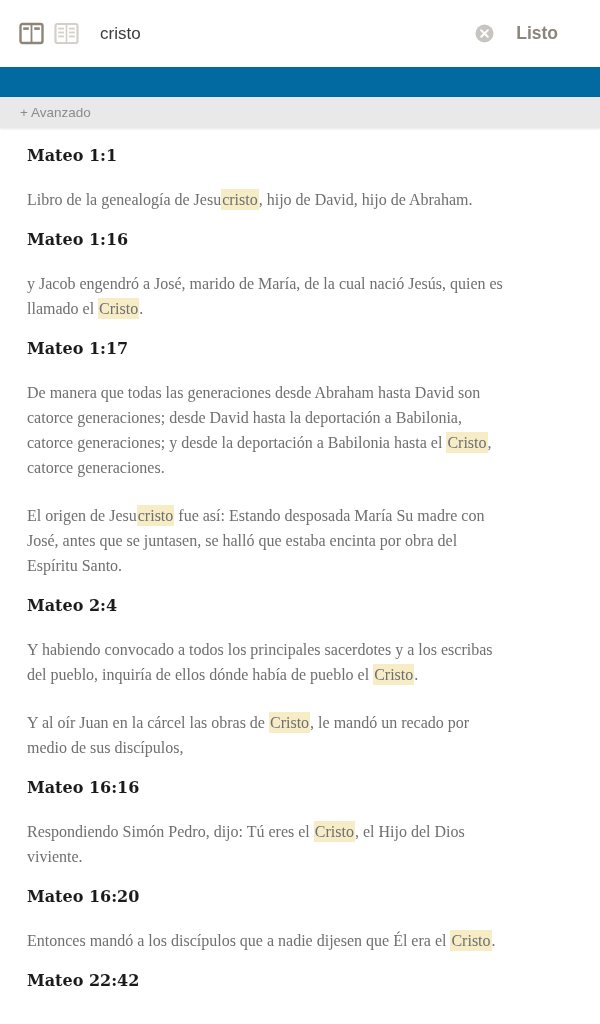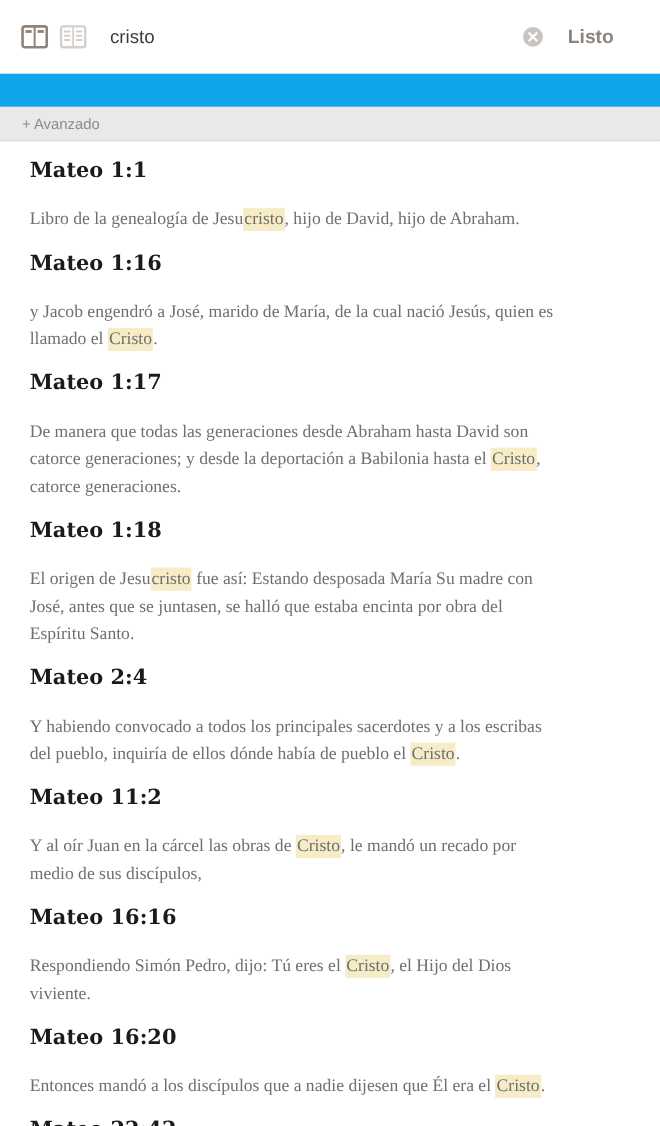--- a/index.html
+++ b/index.html
@@ -1,21 +1,21 @@
 <!DOCTYPE html>
 <html><head>
 <meta charset="utf-8">
 <style>
   * { box-sizing: border-box; }
   html, body { margin: 0; padding: 0; background: #fff; }
   body { font-family: "Liberation Sans", sans-serif; }
 
   .app {
     width: 600px; height: 1024px;
-    background: #0ea5e9;
+    background: #0369a1;
     overflow: hidden;
     display: flex; flex-direction: column;
     position: relative;
   }
 
   
   .topbar {
     flex: none;
     height: 67px;
     background: #fff;
@@ -72,21 +72,21 @@
   
   .results {
     flex: 1;
     overflow: hidden;
     padding: 0 27px;
     background: #fff;
   }
   .result h2 {
     font-family: "DejaVu Serif", serif;
     font-weight: bold;
-    font-size: 19px;
+    font-size: 16px;
     line-height: 17px;
     color: #1b1b1b;
     margin: 19px 0 0 0;
   }
   .verse {
     font-family: "Liberation Serif", serif;
     font-size: 16px;
     line-height: 25px;
     color: #6f6f6f;
     margin: 23px 0 0 0;
@@ -158,44 +158,43 @@
     <p class="verse">
           <span class="line"><span>y Jacob engendró a José, marido de María, de la cual nació Jesús, quien es</span></span>
           <span class="line"><span>llamado el </span><span class="hl">Cristo</span><span>.</span></span>
         </p>
   </section>
 
   <section class="result">
     <h2>Mateo 1:17</h2>
     <p class="verse">
           <span class="line"><span>De manera que todas las generaciones desde Abraham hasta David son</span></span>
+          <span class="line"><span>catorce generaciones; desde David hasta la deportación a Babilonia,</span></span>
           <span class="line"><span>catorce generaciones; y desde la deportación a Babilonia hasta el </span><span class="hl">Cristo</span><span>,</span></span>
           <span class="line"><span>catorce generaciones.</span></span>
         </p>
   </section>
 
   <section class="result">
-    <h2>Mateo 1:18</h2>
     <p class="verse">
           <span class="line"><span>El origen de Jesu</span><span class="hl">cristo</span><span> fue así: Estando desposada María Su madre con</span></span>
           <span class="line"><span>José, antes que se juntasen, se halló que estaba encinta por obra del</span></span>
           <span class="line"><span>Espíritu Santo.</span></span>
         </p>
   </section>
 
   <section class="result">
     <h2>Mateo 2:4</h2>
     <p class="verse">
           <span class="line"><span>Y habiendo convocado a todos los principales sacerdotes y a los escribas</span></span>
           <span class="line"><span>del pueblo, inquiría de ellos dónde había de pueblo el </span><span class="hl">Cristo</span><span>.</span></span>
         </p>
   </section>
 
   <section class="result">
-    <h2>Mateo 11:2</h2>
     <p class="verse">
           <span class="line"><span>Y al oír Juan en la cárcel las obras de </span><span class="hl">Cristo</span><span>, le mandó un recado por</span></span>
           <span class="line"><span>medio de sus discípulos,</span></span>
         </p>
   </section>
 
   <section class="result">
     <h2>Mateo 16:16</h2>
     <p class="verse">
           <span class="line"><span>Respondiendo Simón Pedro, dijo: Tú eres el </span><span class="hl">Cristo</span><span>, el Hijo del Dios</span></span>

